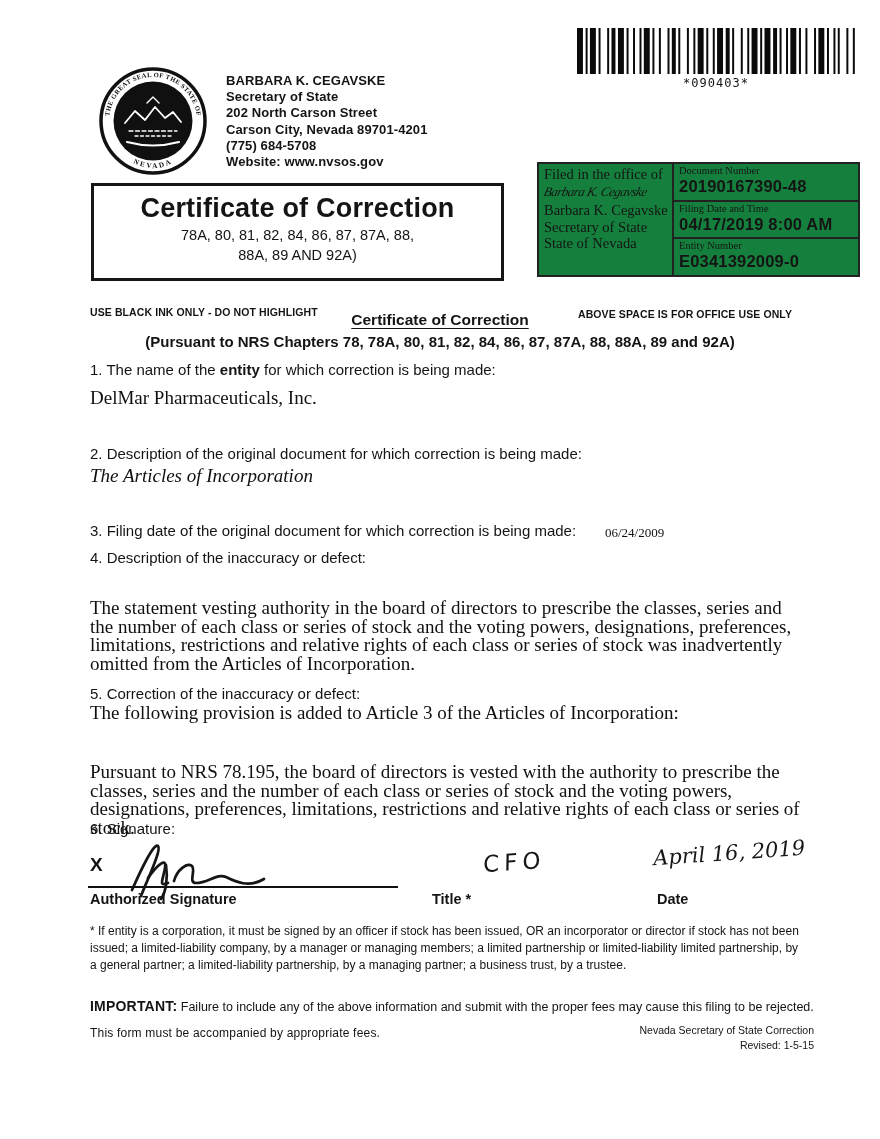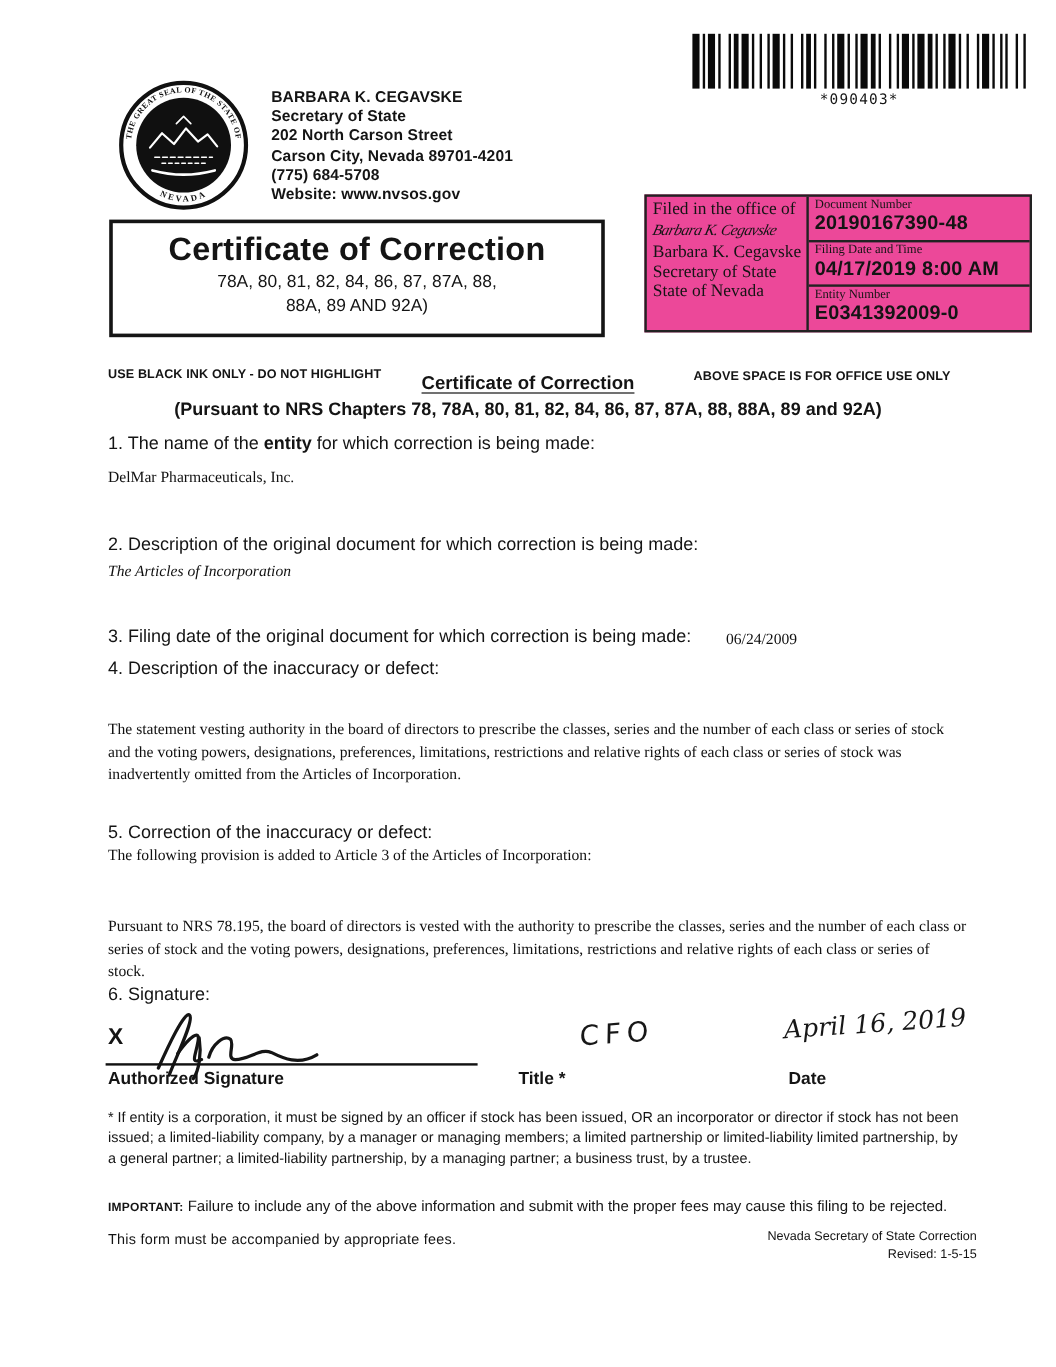--- a/index.html
+++ b/index.html
@@ -11,21 +11,21 @@
   }
   .abs { position:absolute; }
 
   
   .hdr-text { left:226px; top:73px; font-size:13px; font-weight:bold; line-height:16.2px; letter-spacing:.1px; }
   .barcode-wrap { left:576px; top:28px; width:280px; }
   .barcode-svg { display:block; width:280px; height:46px; }
   .barcode-label { text-align:center; font-family:"DejaVu Sans Mono", monospace; font-size:12px; margin-top:2px; letter-spacing:1px; }
 
   
-  .filing-box { left:537px; top:162px; width:323px; height:115px; border:2px solid #222; display:flex; background:#ec4899; }
+  .filing-box { left:537px; top:162px; width:323px; height:115px; border:2px solid #222; display:flex; background:#15803d; }
   .fb-left { width:133px; padding:2px 4px 0 5px; font-family:"Liberation Serif", serif; font-size:14.5px; line-height:16.5px; }
   .fb-script { font-family:"Liberation Serif", serif; font-style:italic; font-size:13px; transform:skewX(-14deg); letter-spacing:-.5px; white-space:nowrap; margin:1px 0 2px 0; }
   .fb-right { flex:1; border-left:2px solid #222; display:flex; flex-direction:column; }
   .fb-row { flex:1; padding:1px 0 0 5px; overflow:hidden; }
   .fb-row + .fb-row { border-top:2px solid #222; }
   .fb-label { font-family:"Liberation Serif", serif; font-size:10.5px; line-height:12px; }
   .fb-value { font-size:16.5px; font-weight:bold; line-height:18px; letter-spacing:.2px; }
 
   
   .title-box { left:91px; top:183px; width:413px; height:98px; border:3px solid #151515; text-align:center; padding-top:7px; }
@@ -34,34 +34,34 @@
 
   
   .note-left { left:90px; top:306px; font-size:10.5px; font-weight:bold; letter-spacing:.1px; }
   .note-right { right:88px; top:308px; font-size:10.5px; font-weight:bold; letter-spacing:.1px; }
   .center-heading { left:0; right:0; top:311px; text-align:center; font-size:15.5px; font-weight:bold; }
   .center-heading span { text-decoration:underline; text-underline-offset:3px; }
   .center-sub { left:0; right:0; top:333px; text-align:center; font-size:15px; font-weight:bold; }
 
   
   .item-label { font-size:15px; color:#141414; }
-  .serif-val { font-family:"Liberation Serif", serif; font-size:13px; line-height:18.6px; color:#101010; }
+  .serif-val { font-family:"Liberation Serif", serif; font-size:19px; line-height:18.6px; color:#101010; }
   .para { width:716px; text-align:left;margin-top:32px; }
 
   
   .x-mark { left:90px; top:854px; font-size:19px; font-weight:bold; }
   .sig-line { left:88px; top:886px; width:310px; border-top:2.5px solid #111; }
   .sig-caption { font-size:14.5px; font-weight:bold; }
   .hand { color:#171717; }
   .hand-cfo { left:483px; top:849px; font-size:23px; letter-spacing:5px; transform:rotate(-4deg) skewX(-5deg); font-family:"DejaVu Sans", sans-serif; }
   .hand-date { left:653px; top:841px; font-size:21px; font-style:italic; transform:rotate(-4deg); font-family:"DejaVu Serif", serif; white-space:nowrap; }
 
   .footnote { left:90px; top:923px; width:716px; font-size:12px; line-height:17px; }
   .important-line { left:90px; top:998px; width:724px; font-size:12.5px; }
-  .important-line b { font-size:10px; letter-spacing:.2px; }
+  .important-line b { font-size:14px; letter-spacing:.2px; }
   .footer-left { left:90px; top:1026px; font-size:12px; font-weight:500; letter-spacing:.2px; }
   .footer-right { right:66px; top:1023px; text-align:right; font-size:10.5px; line-height:15px; }
 
   svg text { font-family:"Liberation Serif", serif; }
 </style>
 </head>
 <body>
 
 <div class="page">
 

